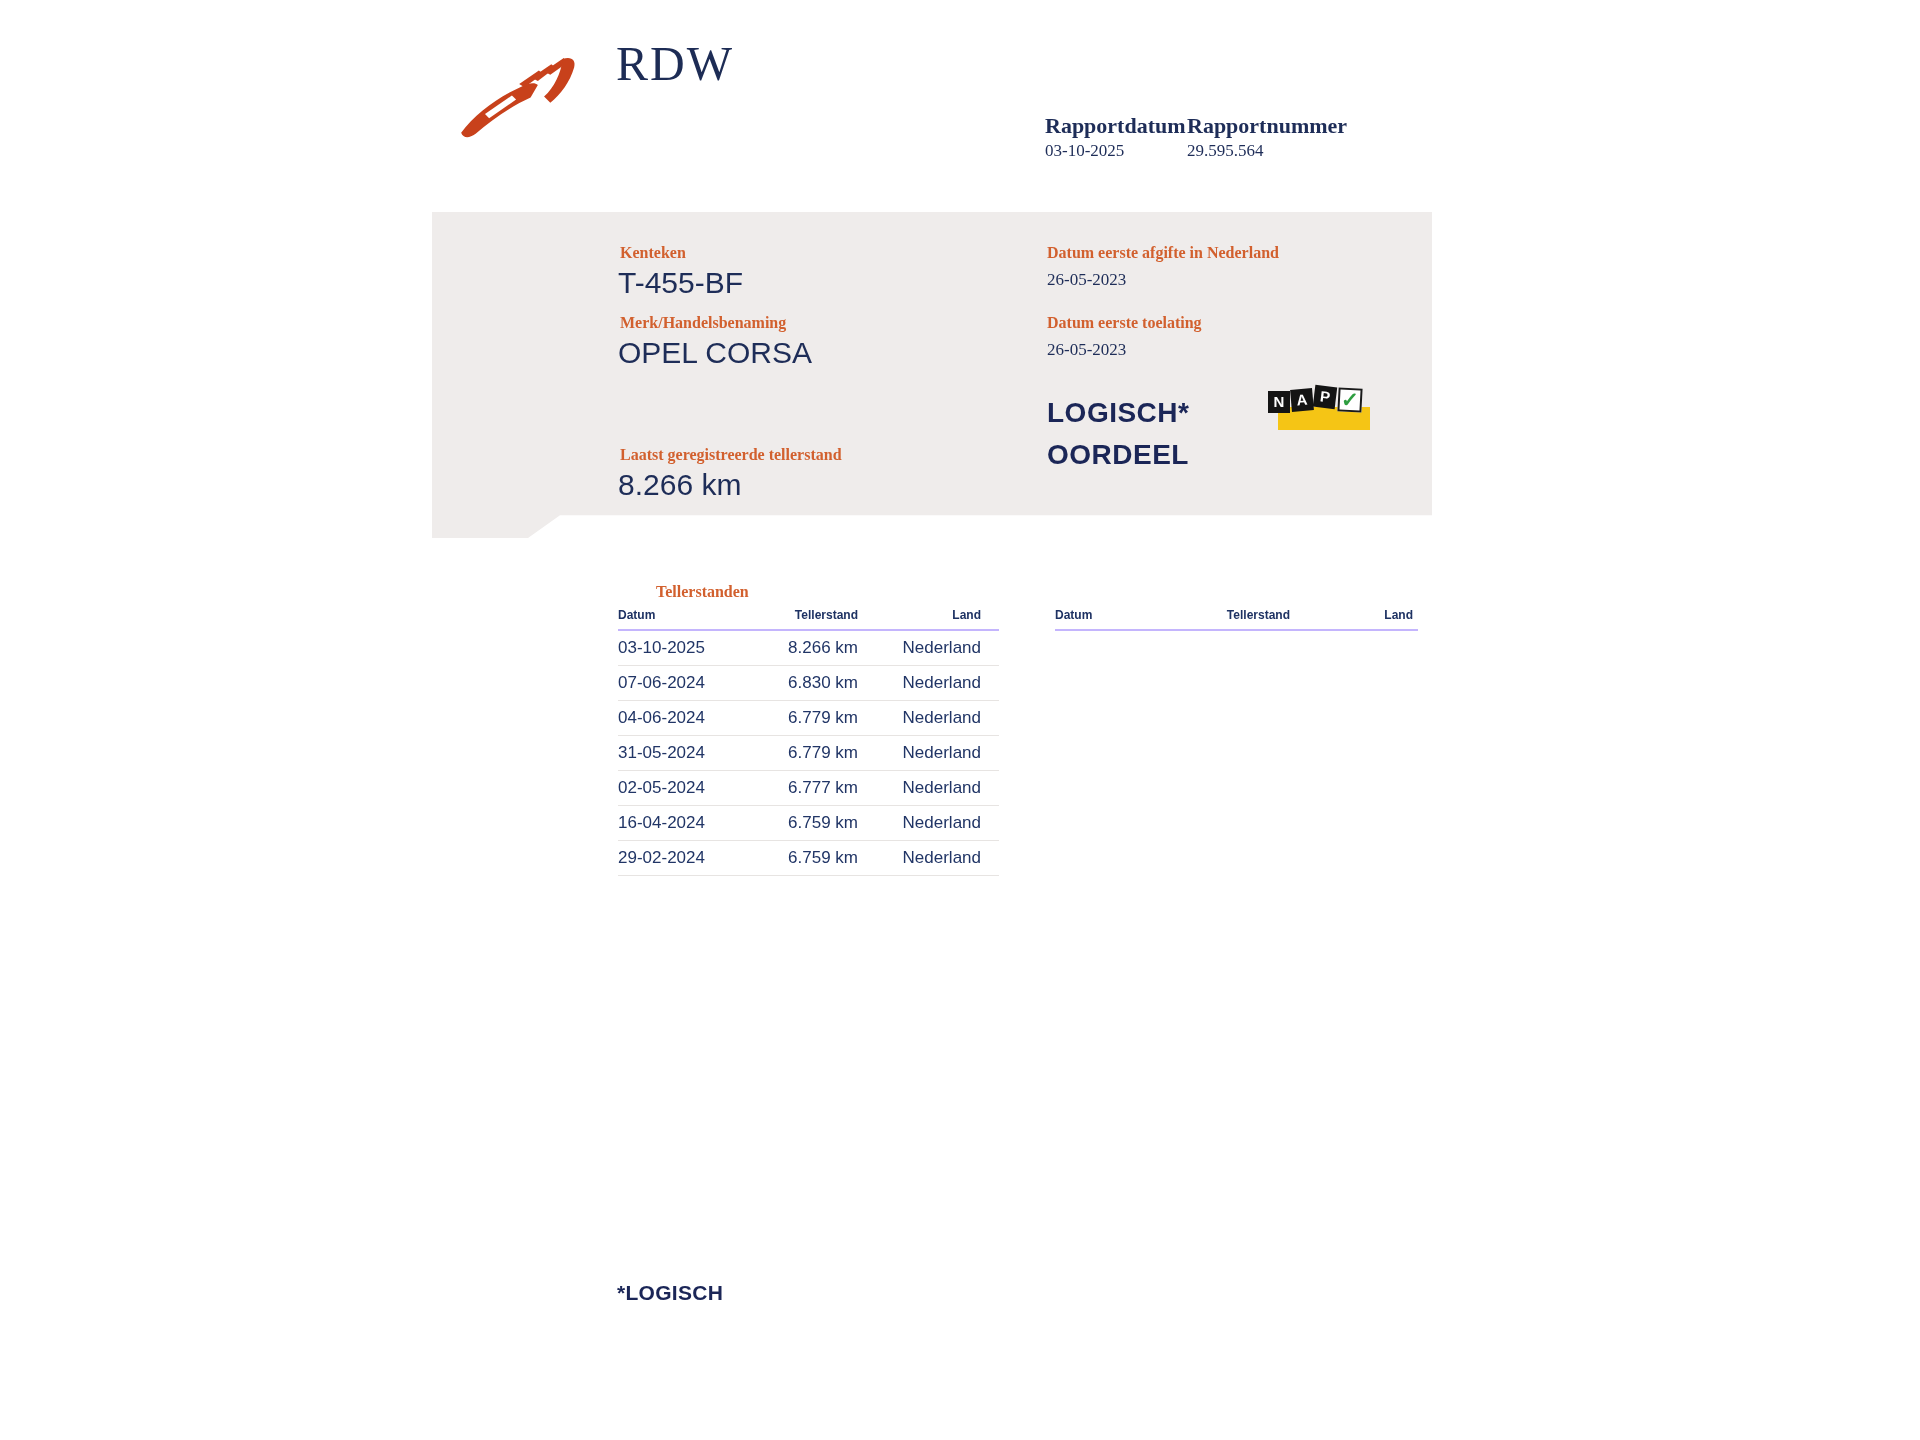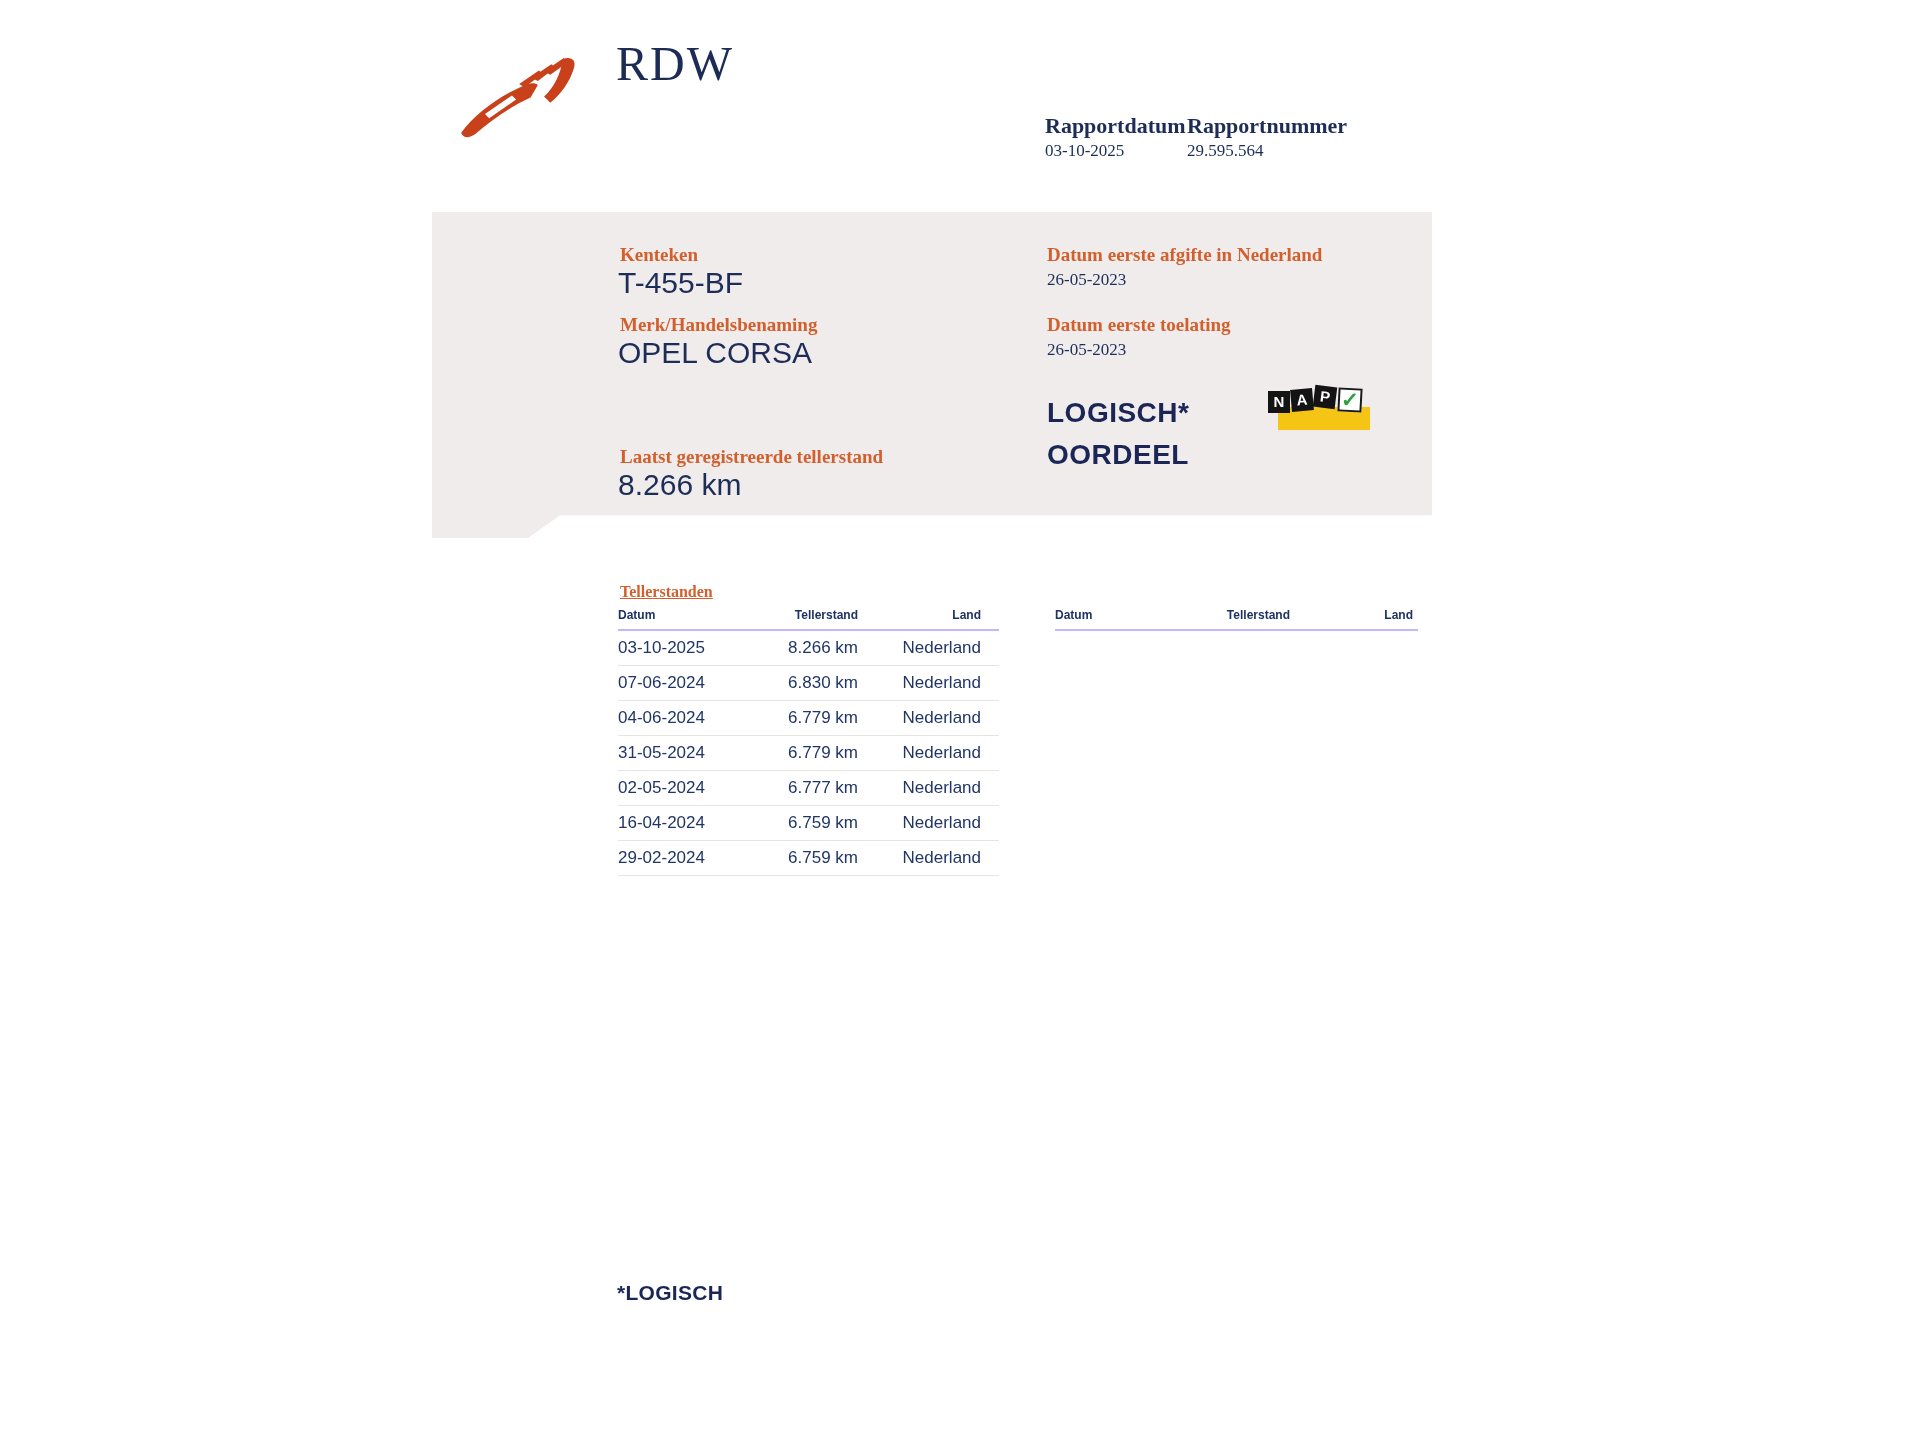--- a/index.html
+++ b/index.html
@@ -13,21 +13,21 @@
   .rdw-logo-text { font-family:"Liberation Serif", serif; font-size:48px; font-weight:400;
                    color:#1d2c55; letter-spacing:2px; }
   .doc-title { font-family:"Liberation Serif", serif; font-size:35px; font-weight:700;
                color:#cf6a3c; }
   .meta-label { font-family:"Liberation Serif", serif; font-size:22px; font-weight:700; color:#1e2d58; }
   .meta-value { font-family:"Liberation Serif", serif; font-size:17px; color:#1e2d58; }
 
   
   .card { left:432px; top:212px; width:1000px; height:326px; background:#efeceb;
           clip-path: polygon(0 0, 100% 0, 100% 93%, 12.8% 93%, 9.6% 100%, 0 100%); }
-  .fld-label { font-family:"Liberation Serif", serif; font-size:19px; font-weight:700; color:#d2602e; }
+  .fld-label { font-family:"Liberation Serif", serif; font-size:16px; font-weight:700; color:#d2602e; }
   .fld-big   { font-family:Liberation Sans, sans-serif; font-size:30px; font-weight:400; color:#1e2d58; }
   .fld-date  { font-family:"Liberation Serif", serif; font-size:17px; color:#1e2d58; }
   .oordeel   { font-size:28px; font-weight:700; color:#1b2657; line-height:42px; letter-spacing:0.5px; }
 
   
   .nap { width:106px; height:48px; }
   .nap-yellow { position:absolute; left:10px; top:21px; width:92px; height:23px; background:#f5c515; }
   .nap-tile { position:absolute; width:22px; height:22px; background:#141414; color:#fff;
               font-size:15px; font-weight:700; text-align:center; line-height:22px; }
   .nap-check-tile { position:absolute; width:24px; height:24px; background:#fff;
@@ -99,21 +99,21 @@
       <div class="nap-tile" style="left:0px; top:5px;">N</div>
       <div class="nap-tile" style="left:23px; top:3px; transform:rotate(-5deg);">A</div>
       <div class="nap-tile" style="left:46px; top:0px; transform:rotate(7deg);">P</div>
       <div class="nap-check-tile" style="left:70px; top:2px; transform:rotate(3deg);">✓</div>
     </div>
 
     <div class="abs fld-label" style="left:188px; top:234px;">Laatst geregistreerde tellerstand</div>
     <div class="abs fld-big" style="left:186px; top:256px;">8.266 km</div>
   </div>
 
-  <div class="abs section-title" style="left:620px; top:583px;text-decoration:underline;">Tellerstanden</div>
+  <div class="abs section-title" style="left:656px; top:583px;">Tellerstanden</div>
 
   <div class="odo-table" style="left:618px; top:608px; width:381px;">
     <div class="t-head cols-left">
       <div class="c1">Datum</div>
       <div class="c2">Tellerstand</div>
       <div class="c3">Land</div>
     </div>
     <div class="t-row cols-left">
       <div>03-10-2025</div>
       <div class="c2">8.266 km</div>

